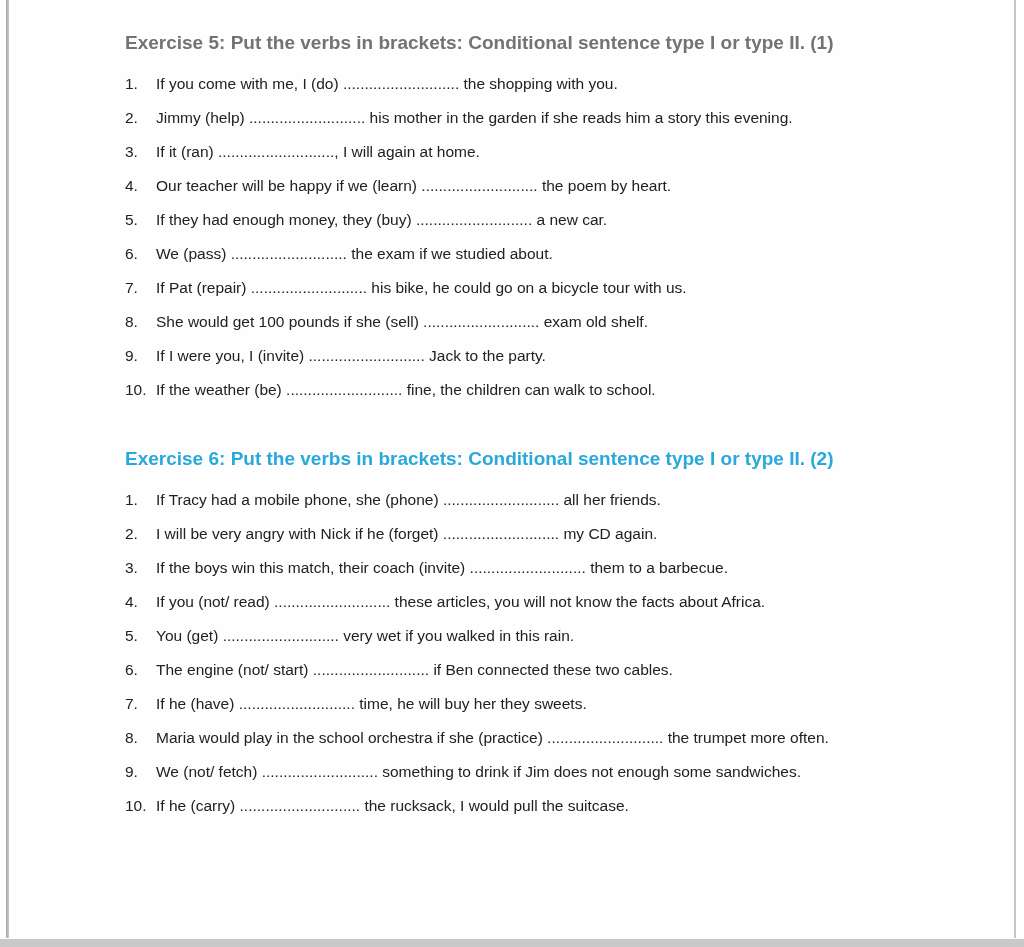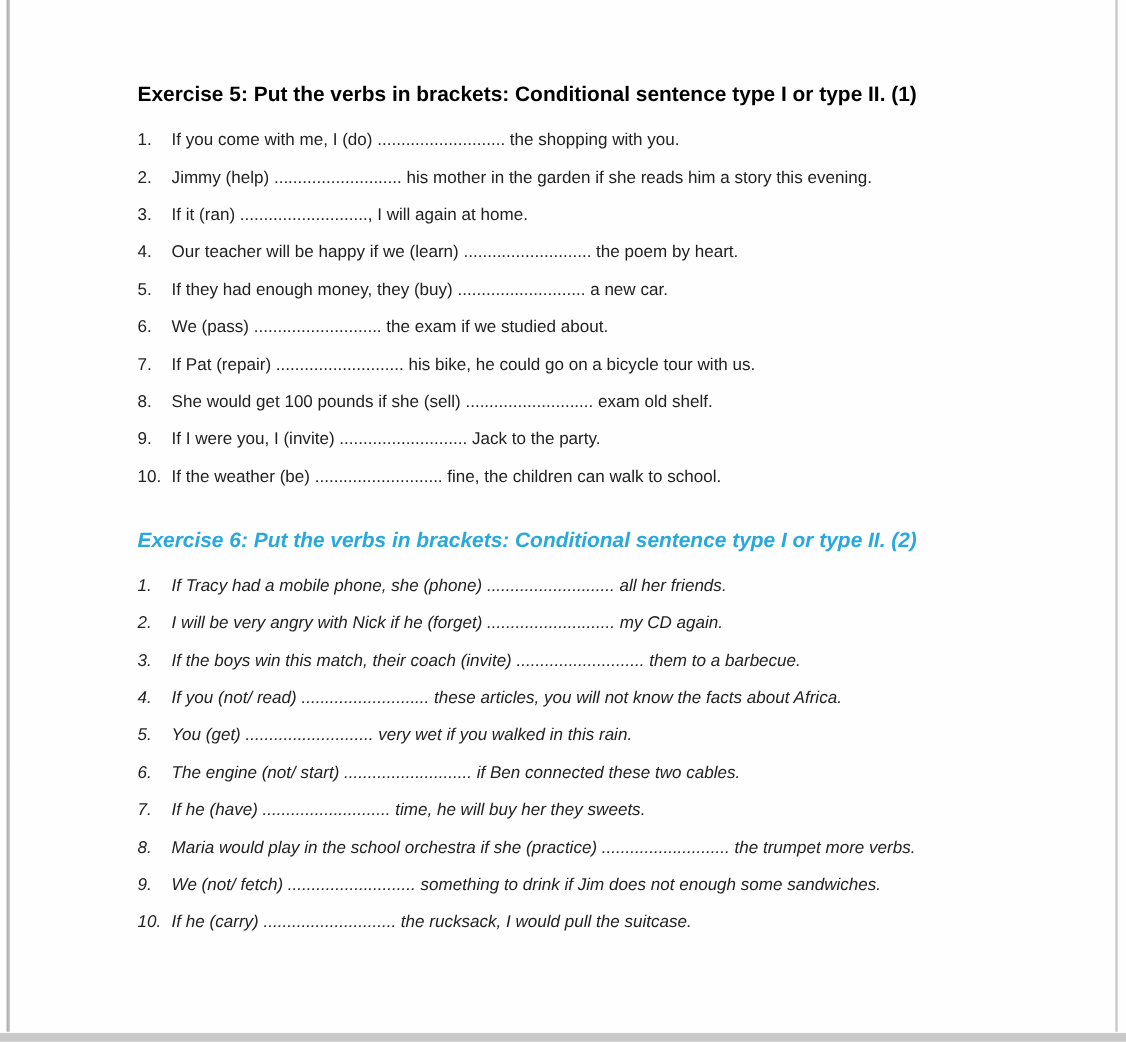--- a/index.html
+++ b/index.html
@@ -36,22 +36,21 @@
     left: 0; right: 0; bottom: 0; height: 8px;
     background: #c9c9c9;
   }
   .content {
     position: absolute;
     left: 125px;
     top: 30px;
     width: 775px;
   }
   .exercise + .exercise {
-    margin-top: 32px;
-    font-style: italic;
+    margin-top: 43px;
   }
   .exercise-title {
     font-size: 19px;
     font-weight: 700;
     line-height: 26px;
     margin: 0 0 14px 0;
   }
   .exercise-items {
     list-style: none;
     margin: 0;
@@ -74,21 +73,21 @@
     flex: 1;
     text-align: justify;
   }
 </style>
 </head>
 <body>
 
 <div class="page">
   <div class="content" id="content">
   <section class="exercise">
-    <h2 class="exercise-title" style="color: #000000; margin-top: 44px;">Exercise 5: Put the verbs in brackets: Conditional sentence type I or type II. (1)</h2>
+    <h2 class="exercise-title" style="color: #737373;">Exercise 5: Put the verbs in brackets: Conditional sentence type I or type II. (1)</h2>
     <ol class="exercise-items">
   <li class="item">
     <span class="item-num">1.</span>
     <span class="item-text">If you come with me, I (do) ........................... the shopping with you.</span>
   </li>
 
   <li class="item">
     <span class="item-num">2.</span>
     <span class="item-text">Jimmy (help) ........................... his mother in the garden if she reads him a story this evening.</span>
   </li>
@@ -168,21 +167,21 @@
     <span class="item-text">The engine (not/ start) ........................... if Ben connected these two cables.</span>
   </li>
 
   <li class="item">
     <span class="item-num">7.</span>
     <span class="item-text">If he (have) ........................... time, he will buy her they sweets.</span>
   </li>
 
   <li class="item">
     <span class="item-num">8.</span>
-    <span class="item-text">Maria would play in the school orchestra if she (practice) ........................... the trumpet more verbs.</span>
+    <span class="item-text">Maria would play in the school orchestra if she (practice) ........................... the trumpet more often.</span>
   </li>
 
   <li class="item">
     <span class="item-num">9.</span>
     <span class="item-text">We (not/ fetch) ........................... something to drink if Jim does not enough some sandwiches.</span>
   </li>
 
   <li class="item">
     <span class="item-num">10.</span>
     <span class="item-text">If he (carry) ............................ the rucksack, I would pull the suitcase.</span>

